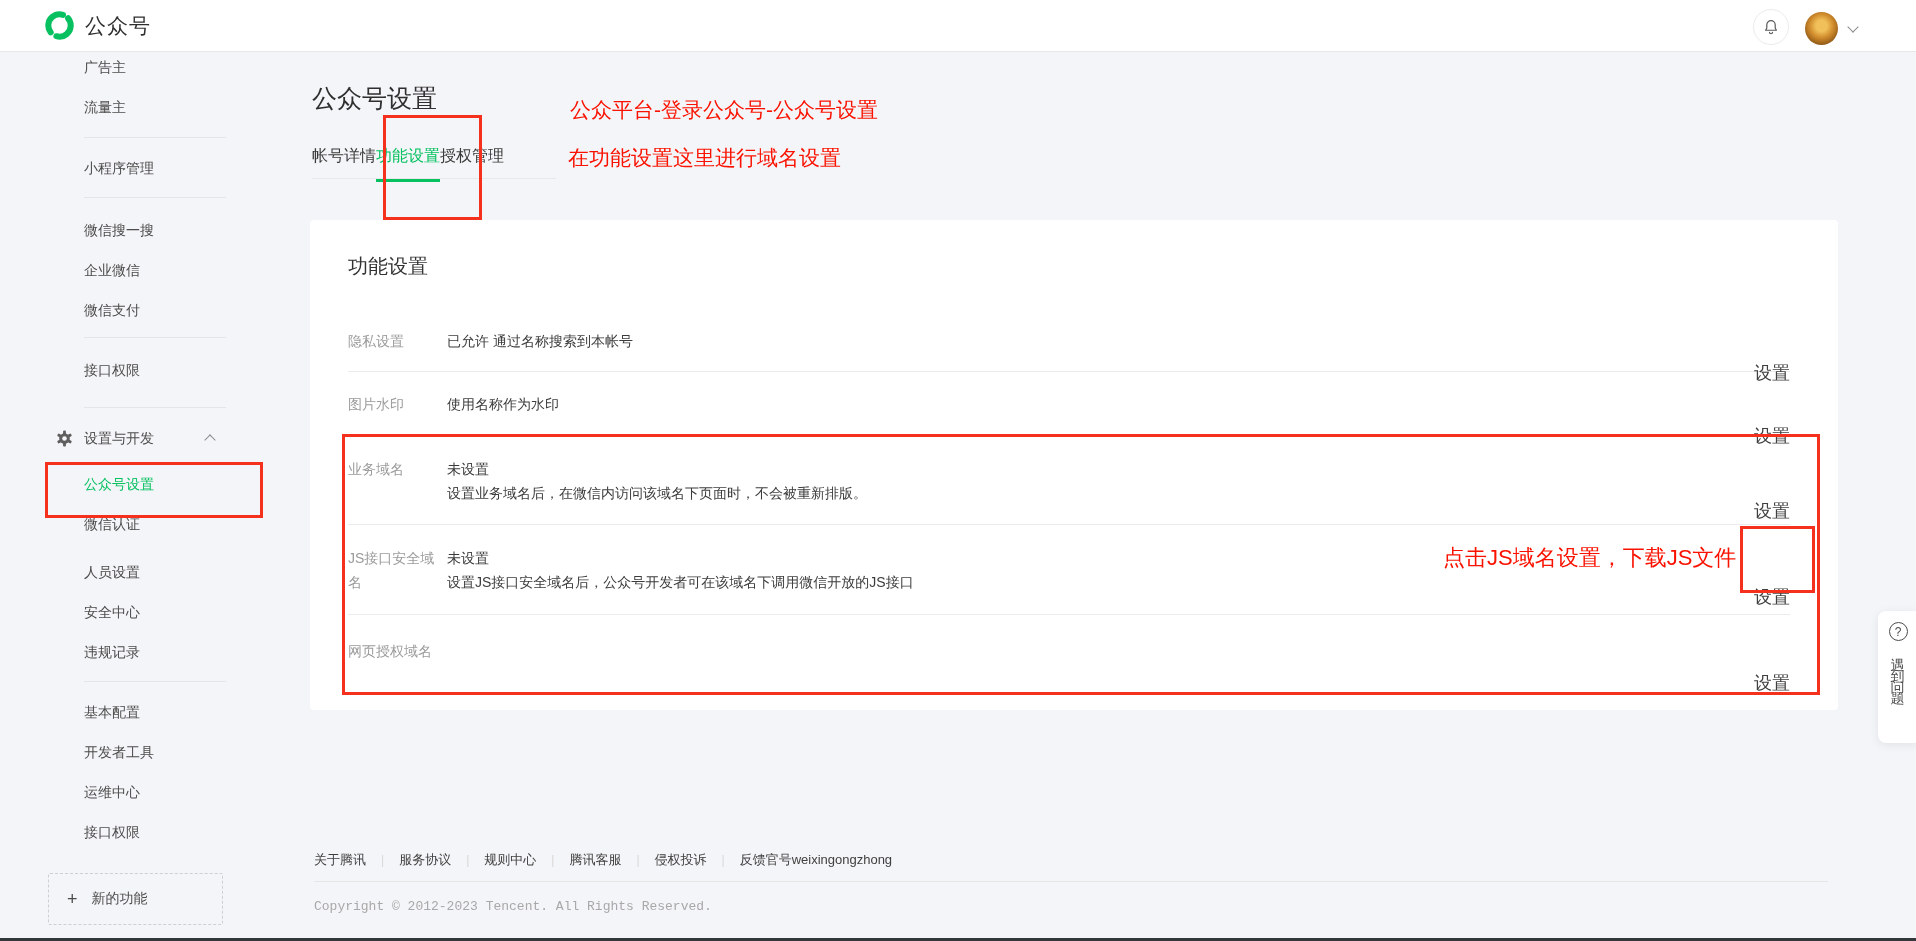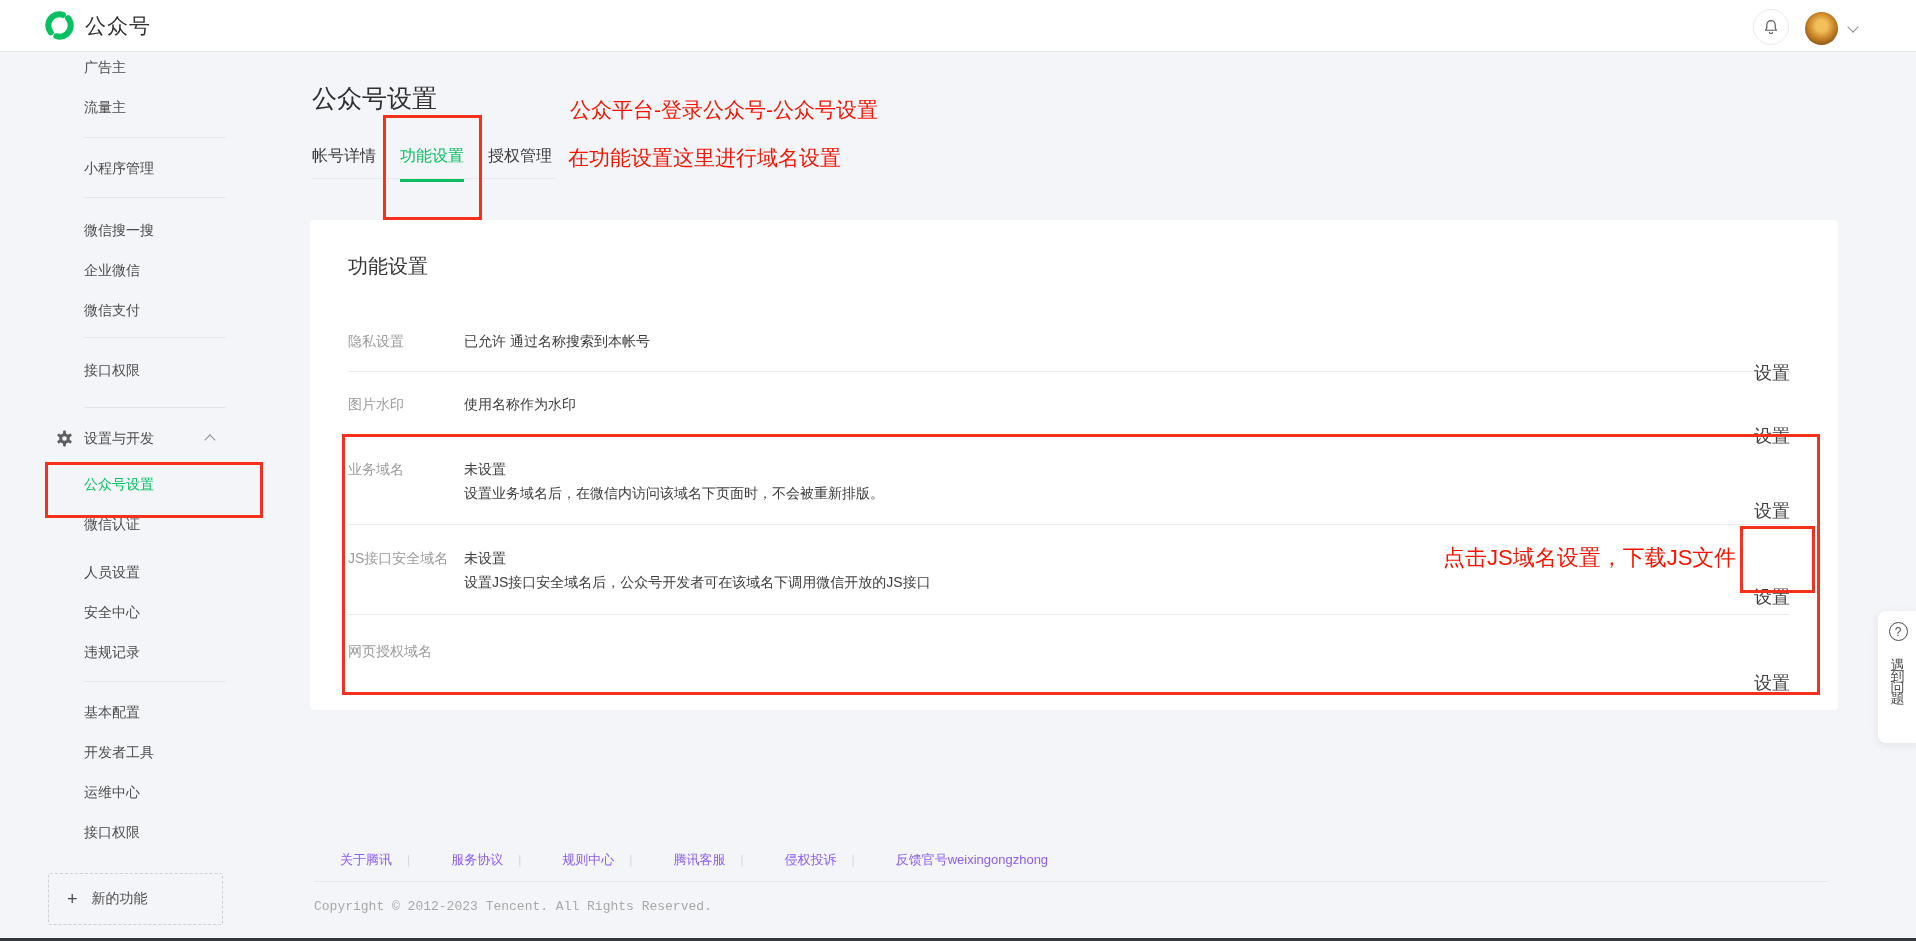--- a/index.html
+++ b/index.html
@@ -37,30 +37,30 @@
   .side-chev { position:absolute; left:206px; top:18px; }
   .m-child1 { margin-top:6px; }
   .m-child2 { margin-top:8px; }
   .new-feature { margin:21px 0 0 48px; width:175px; height:52px; border:1px dashed #cfcfcf; border-radius:2px;
                  display:flex; align-items:center; cursor:pointer; color:#4c4c4c; }
   .nf-plus { margin-left:18px; font-size:18px; color:#4c4c4c; }
   .nf-label { margin-left:14px; font-size:14px; }
 
   
   .page-title { position:absolute; left:312px; top:82px; font-size:25px; color:#2f2f2f; z-index:2; }
-  .tabs { position:absolute; left:312px; top:146px; display:inline-flex; gap:24px; z-index:2; }
+  .tabs { position:absolute; left:312px; top:146px; display:inline-flex; z-index:2; }
   .tab { font-size:16px; color:#3a3a3a; padding-bottom:12px; border-bottom:3px solid transparent; cursor:pointer; }
   .tab.active { color:#07c160; border-bottom-color:#07c160; }
   .tabs-underline { position:absolute; left:312px; top:178px; width:244px; height:1px; background:#e8e8e8; z-index:1; }
 
   .card { position:absolute; left:310px; top:220px; width:1528px; height:490px; background:#fff; border-radius:4px; z-index:1; }
   .card-heading { position:absolute; left:38px; top:33px; font-size:20px; color:#333; }
   .card-rows { position:absolute; left:38px; right:48px; top:104px; }
   .row { position:relative; display:flex; border-bottom:1px solid #ececec; }
-  .row-label { width:116px; flex:none; color:#9b9b9b; font-size:14px; line-height:24px; }
+  .row-label { width:99px; flex:none; color:#9b9b9b; font-size:14px; line-height:24px; }
   .row-body { flex:1; font-size:14px; color:#3c3c3c; line-height:24px; padding-right:90px; }
   .row-action { position:absolute; right:0; color:#404040; font-size:18px; line-height:24px; text-decoration:none; cursor:pointer;margin-top:32px; }
   .row-privacy   { padding:5px 0 18px; }
   .row-privacy   .row-action { top:5px; }
   .row-watermark { padding:20px 0 19px; }
   .row-watermark .row-action { top:20px; }
   .row-domain    { padding:21px 0 19px; }
   .row-domain    .row-action { top:31px; }
   .row-js        { padding:21px 0 20px; }
   .row-js        .row-action { top:28px; }
@@ -84,21 +84,21 @@
                 border-radius:8px 0 0 8px; box-shadow:0 2px 10px rgba(0,0,0,.08); z-index:45;
                 display:flex; flex-direction:column; align-items:center; cursor:pointer; }
   .help-circle { margin-top:11px; width:19px; height:19px; border:1.4px solid #4c4c4c; border-radius:50%;
                  font-size:12px; color:#4c4c4c; display:flex; align-items:center; justify-content:center; }
   .help-text { margin-top:6px; writing-mode:vertical-lr; text-orientation:upright; font-size:14px;
                letter-spacing:11px; color:#4c4c4c; }
 
   
   .footer { position:absolute; left:314px; top:851px; z-index:2; }
   .footer-links { display:flex; align-items:center; font-size:13px; color:#9a9a9a; }
-  .footer-links a { color:#8b5cf6; text-decoration:none; cursor:pointer;margin-left:26px; }
+  .footer-links a { color:#404040; text-decoration:none; cursor:pointer; }
   .footer-sep { color:#d8d8d8; margin:0 15px; font-size:12px; }
   .footer-divider { position:absolute; left:314px; top:881px; width:1514px; height:1px; background:#e6e6e6; z-index:2; }
   .copyright { position:absolute; left:314px; top:899px; font-size:13px; color:#a8a8a8; z-index:2;font-family:Liberation Mono, monospace; }
 
   .bottom-bar { position:absolute; left:0; bottom:0; width:1916px; height:3px; background:#33373c; z-index:60; }
 </style>
 </head>
 <body>
 
 <div class="screen">

